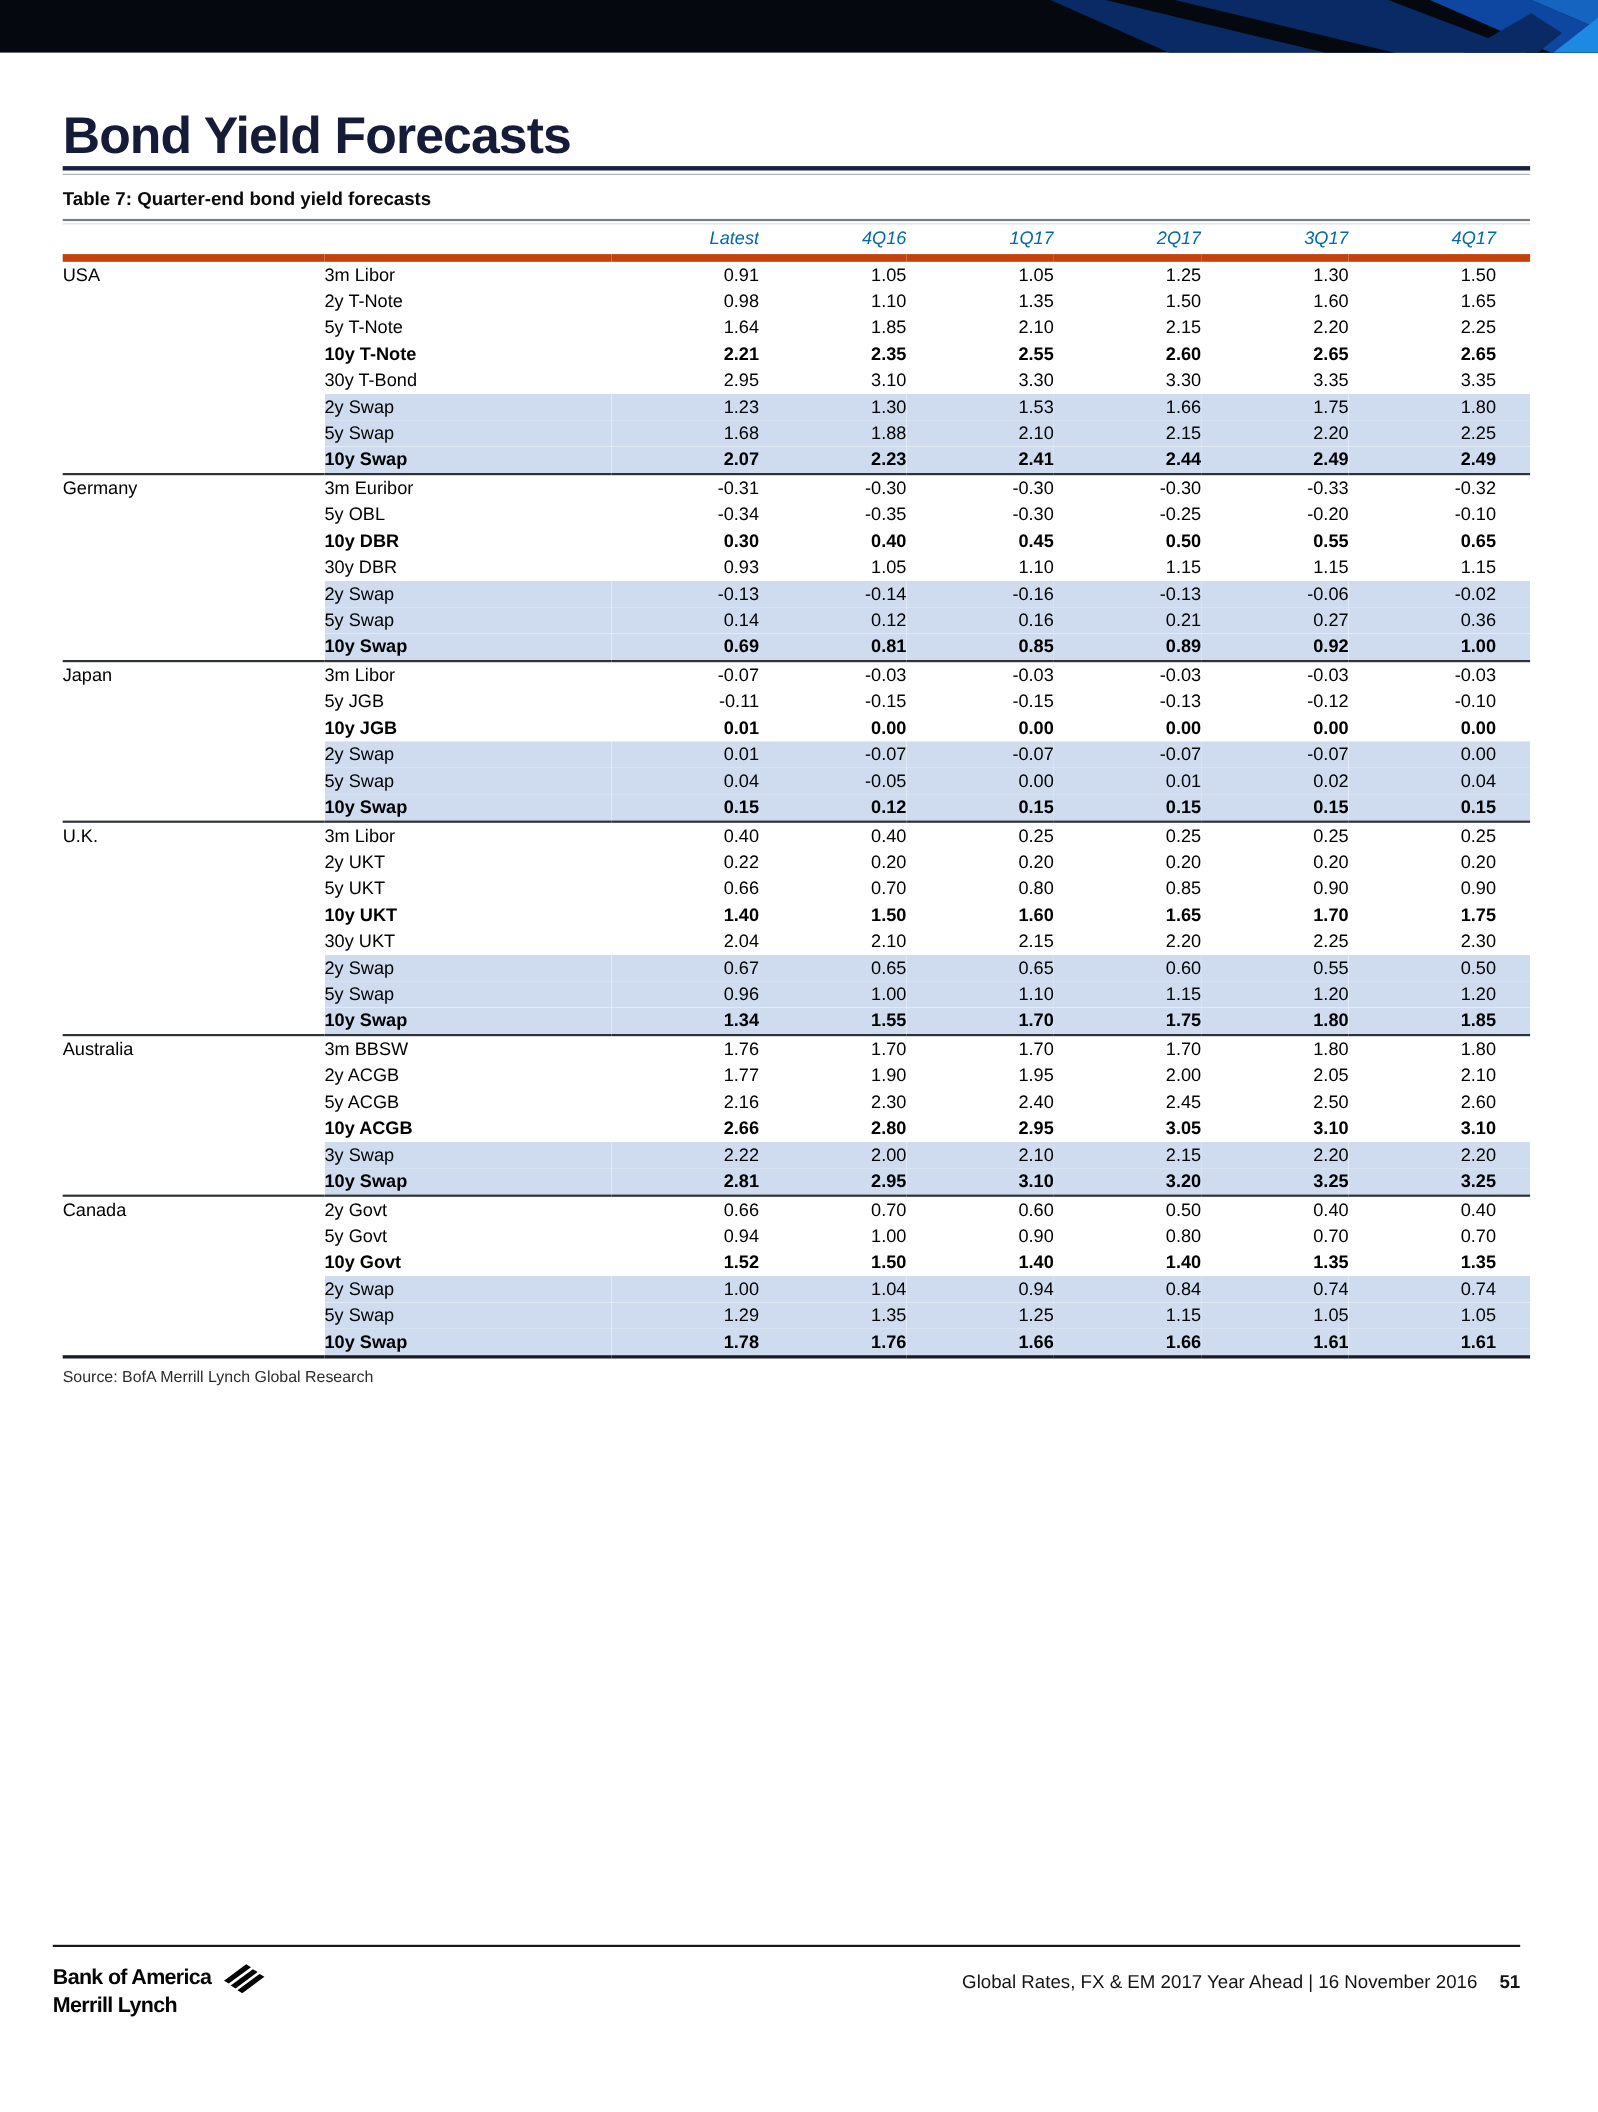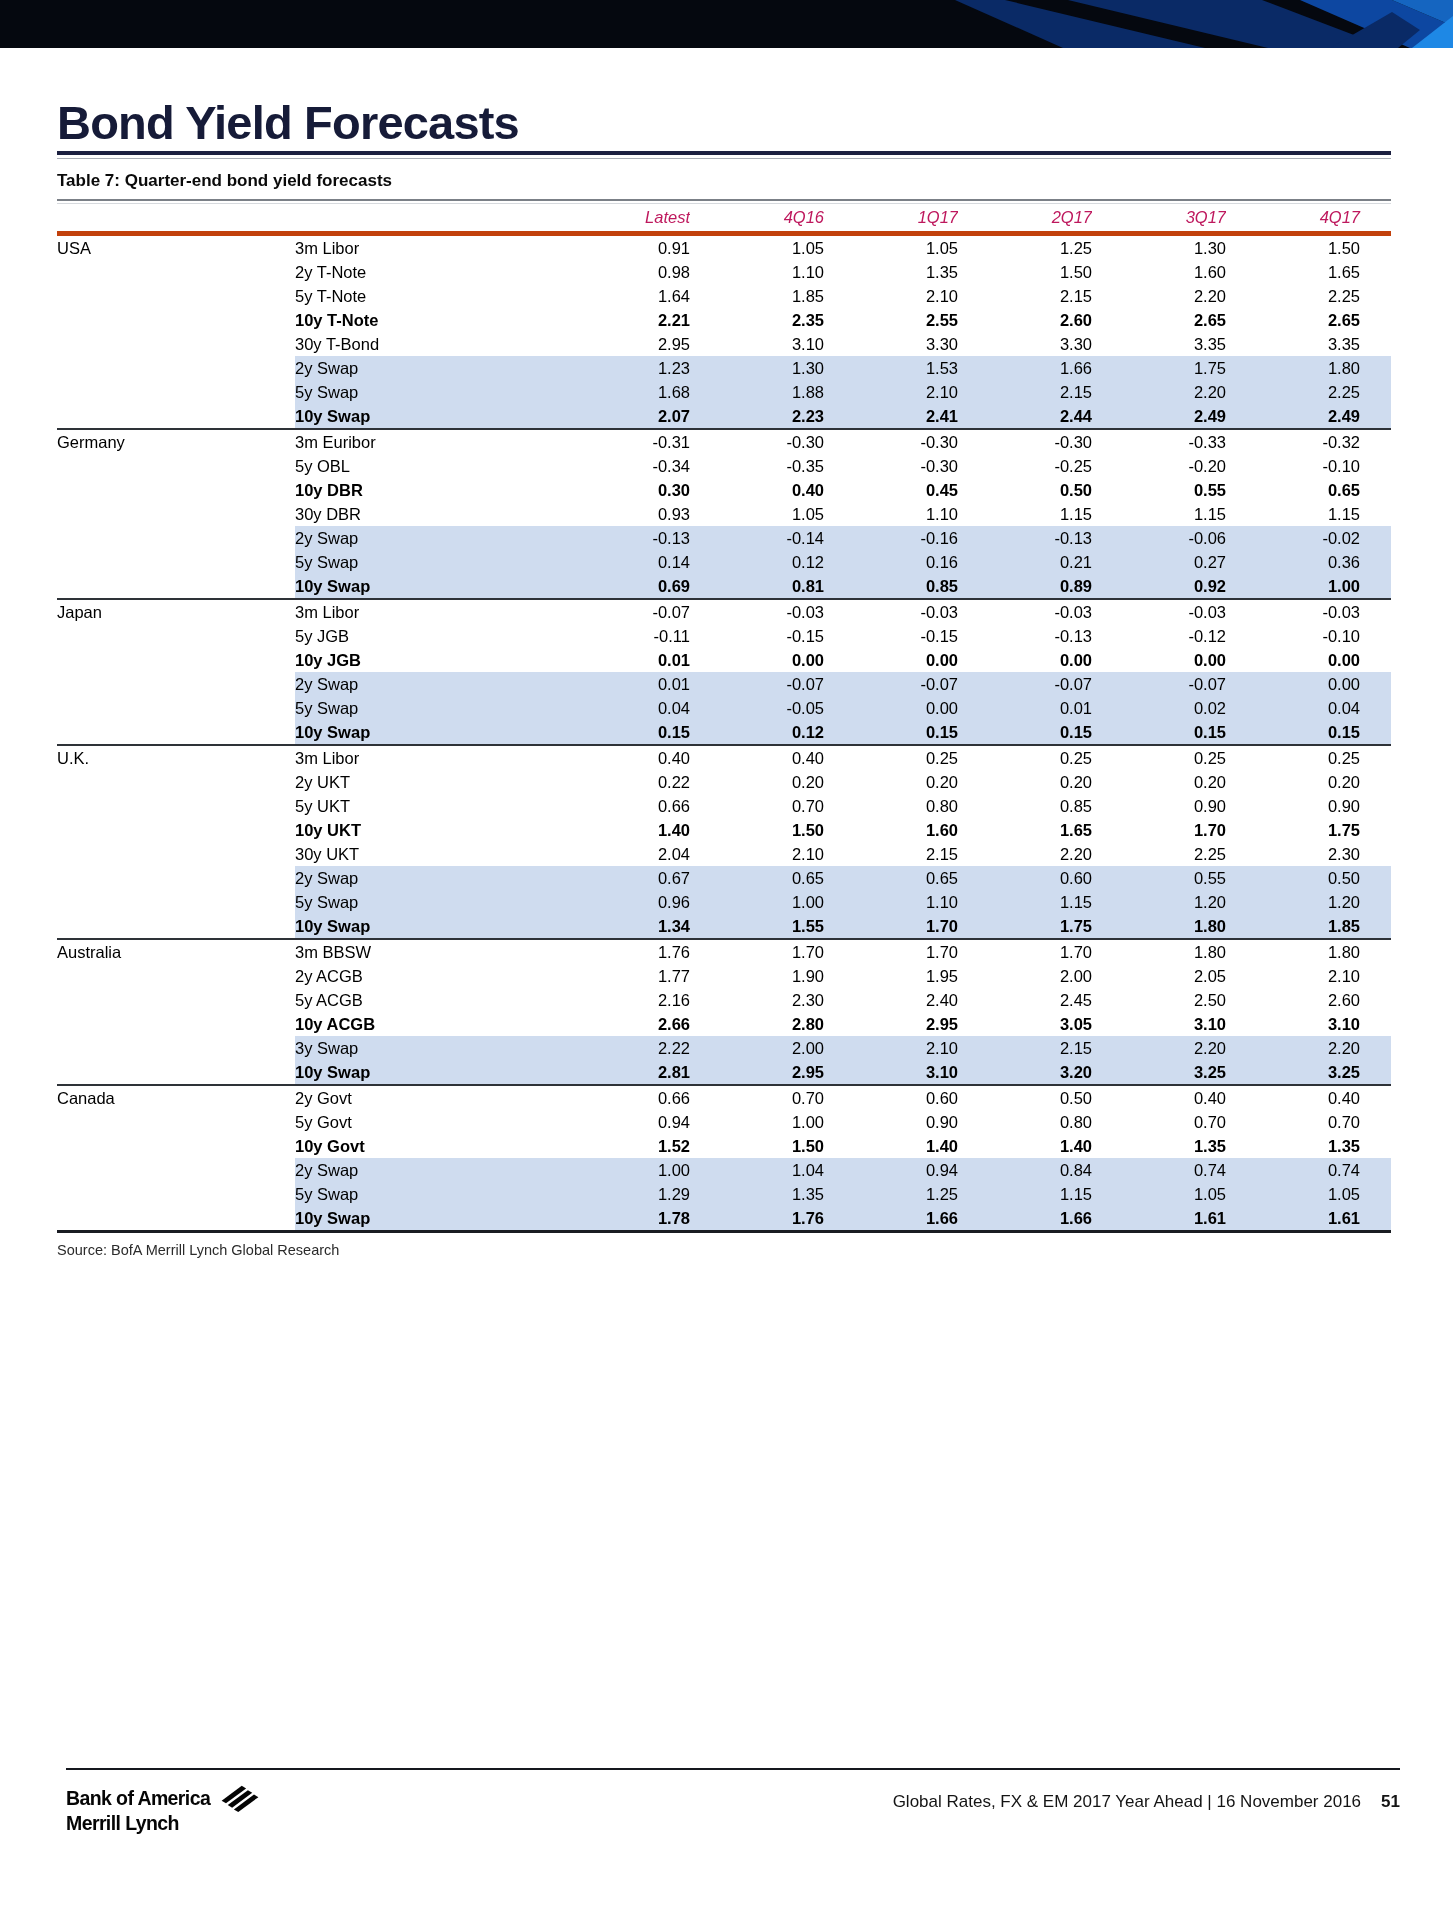--- a/index.html
+++ b/index.html
@@ -15,37 +15,37 @@
   .page-title { margin-top:55px; font-size:47px; font-weight:bold; color:#161b38; letter-spacing:-0.8px; line-height:40px; }
   .title-rule  { height:4px; background:#1b2040; margin-top:8px; }
   .title-rule2 { height:1px; background:#a9aeb6; margin-top:3px; }
 
   .table-caption { margin-top:11px; font-size:17px; font-weight:bold; color:#0a0a0a; line-height:22px; }
   .caption-rule { margin-top:7px; border-top:2px solid #7b8087; border-bottom:1px solid #d7dade; height:2px; }
 
   table.forecast { border-collapse:collapse; width:1334px; table-layout:fixed; margin-top:0; }
   table.forecast th, table.forecast td { padding:0; font-size:16.5px; white-space:nowrap; overflow:hidden; }
   thead th { font-style:italic; font-weight:normal; text-align:right; height:27px; vertical-align:middle;
-             border-bottom:5px solid #c2410c; color:#be185d; }
+             border-bottom:7px solid #c2410c; color:#0369a1; }
   thead th.corner { text-align:left; }
   thead th:last-child { padding-right:31px; }
   tbody td { height:24px; vertical-align:middle; }
   td.country-cell    { text-align:left; padding-left:2px; }
   td.instrument-cell { text-align:left; padding-left:1px; }
   td.value-cell      { text-align:right; }
   td.value-cell:last-child { padding-right:31px; }
   tr.bold-row td { font-weight:bold; }
   td.shade { background:#cfdcef; }
   tr.section-start td { border-top:2px solid #2e3238; }
   tbody tr:last-child td { border-bottom:3px solid #191c22; }
 
   .source-note { margin-top:9px; font-size:14.5px; color:#2b2b2b; }
 
   
-  .footer { position:absolute; top:1768px; left:66px; width:1334px; border-top:2.5px solid #15181e; }
+  .footer { position:absolute; top:1768px; left:48px; width:1334px; border-top:2.5px solid #15181e; }
   .footer-row { display:flex; justify-content:space-between; align-items:flex-start; }
   .bank-logo { margin-top:14px; font-weight:bold; font-size:19.5px; letter-spacing:-0.6px; line-height:23px; color:#050505; }
   .bank-line1 { display:flex; align-items:center; gap:7px; }
   .flag-icon svg { display:block; }
   .footer-right { margin-top:22px; font-size:17px; color:#141414; display:flex; align-items:baseline; }
   .page-number { font-weight:bold; margin-left:20px; }
 
   .watermark { position:absolute; top:1852px; right:8px; font-size:31px; color:#0d0d0d; letter-spacing:0.5px; }
 </style>
 </head>

